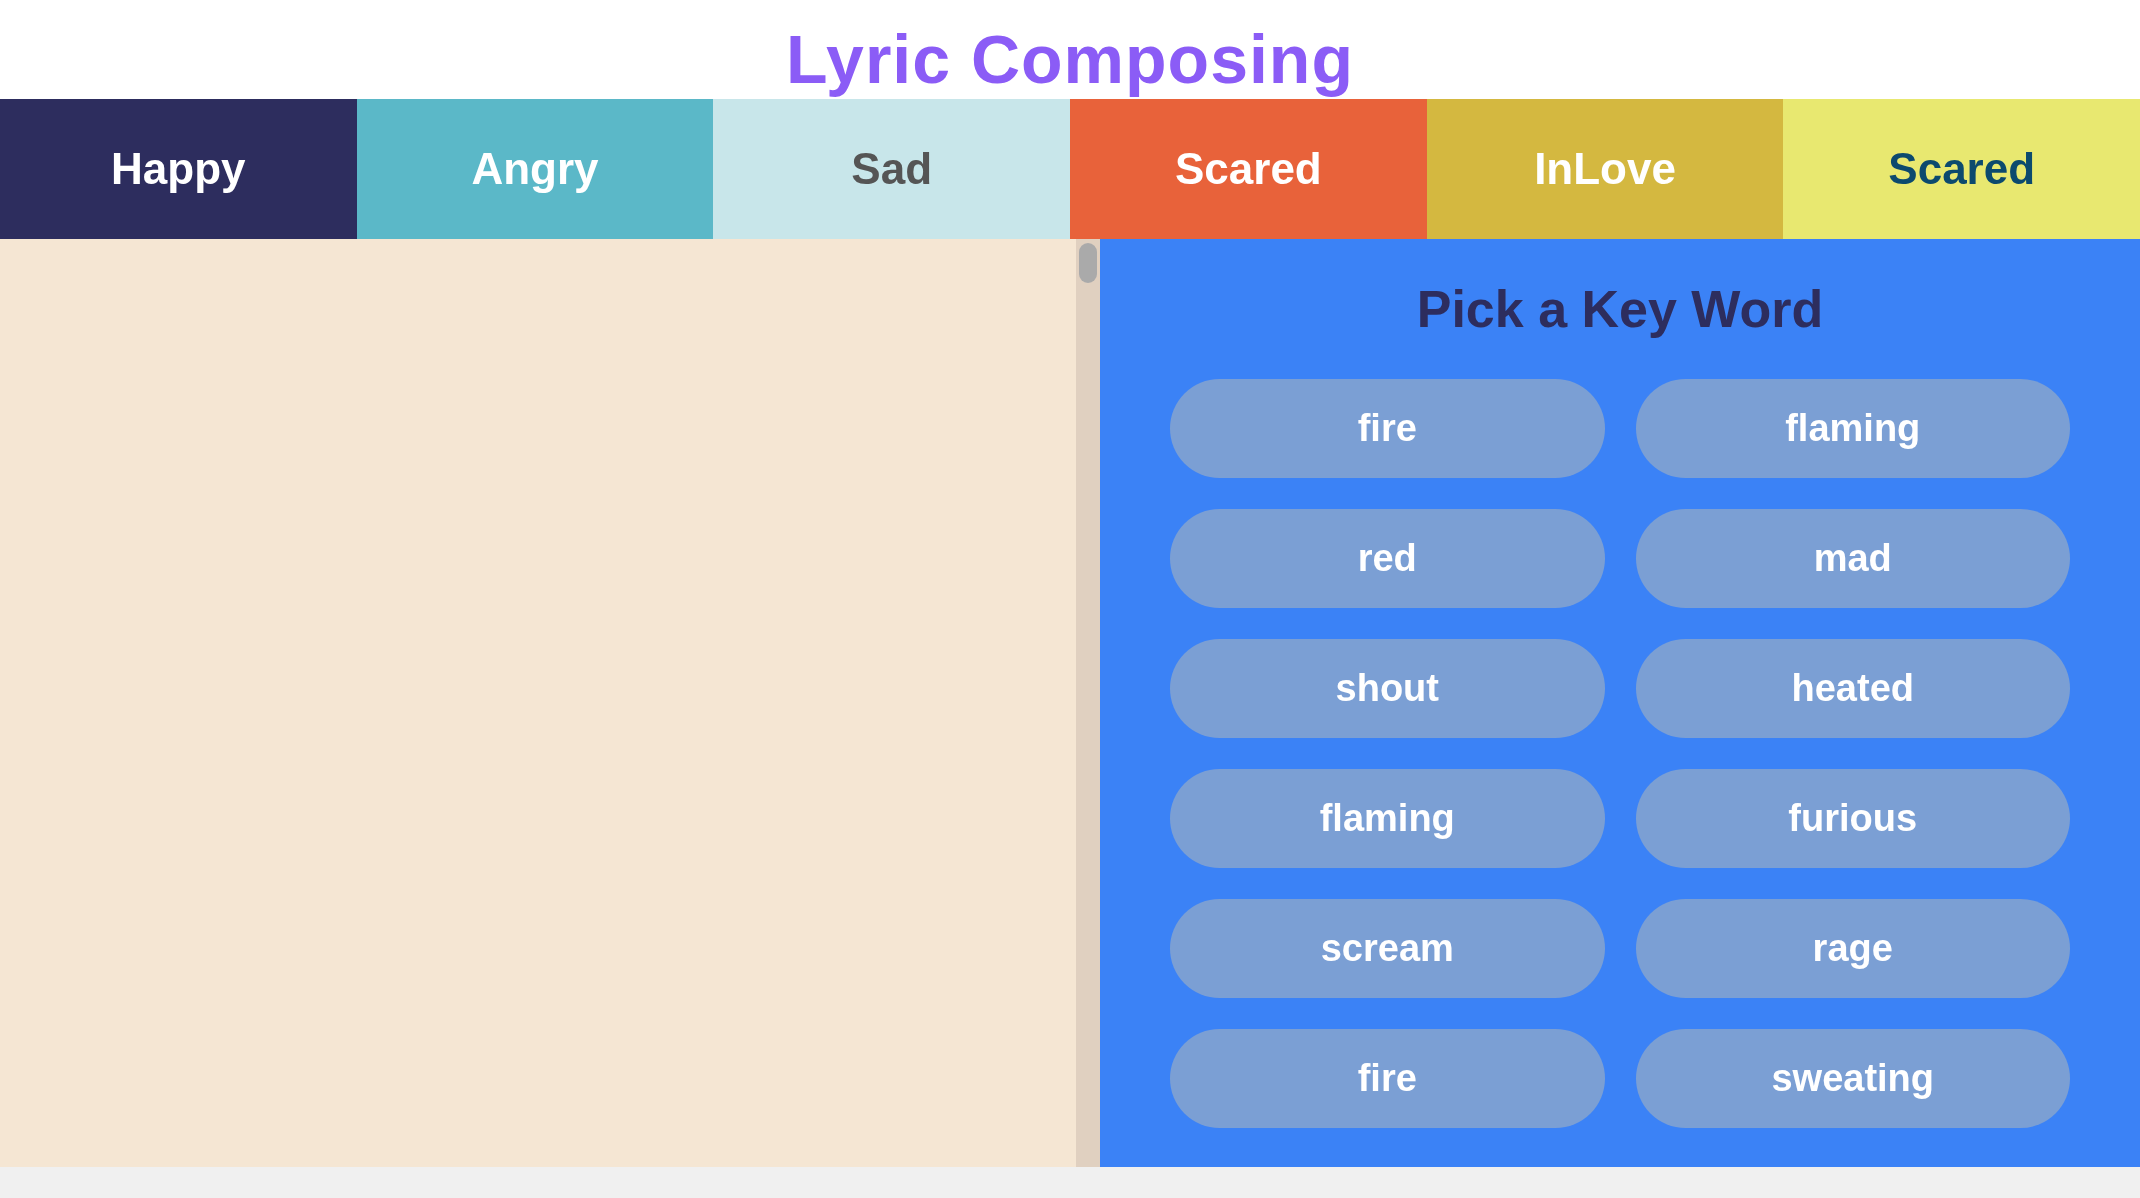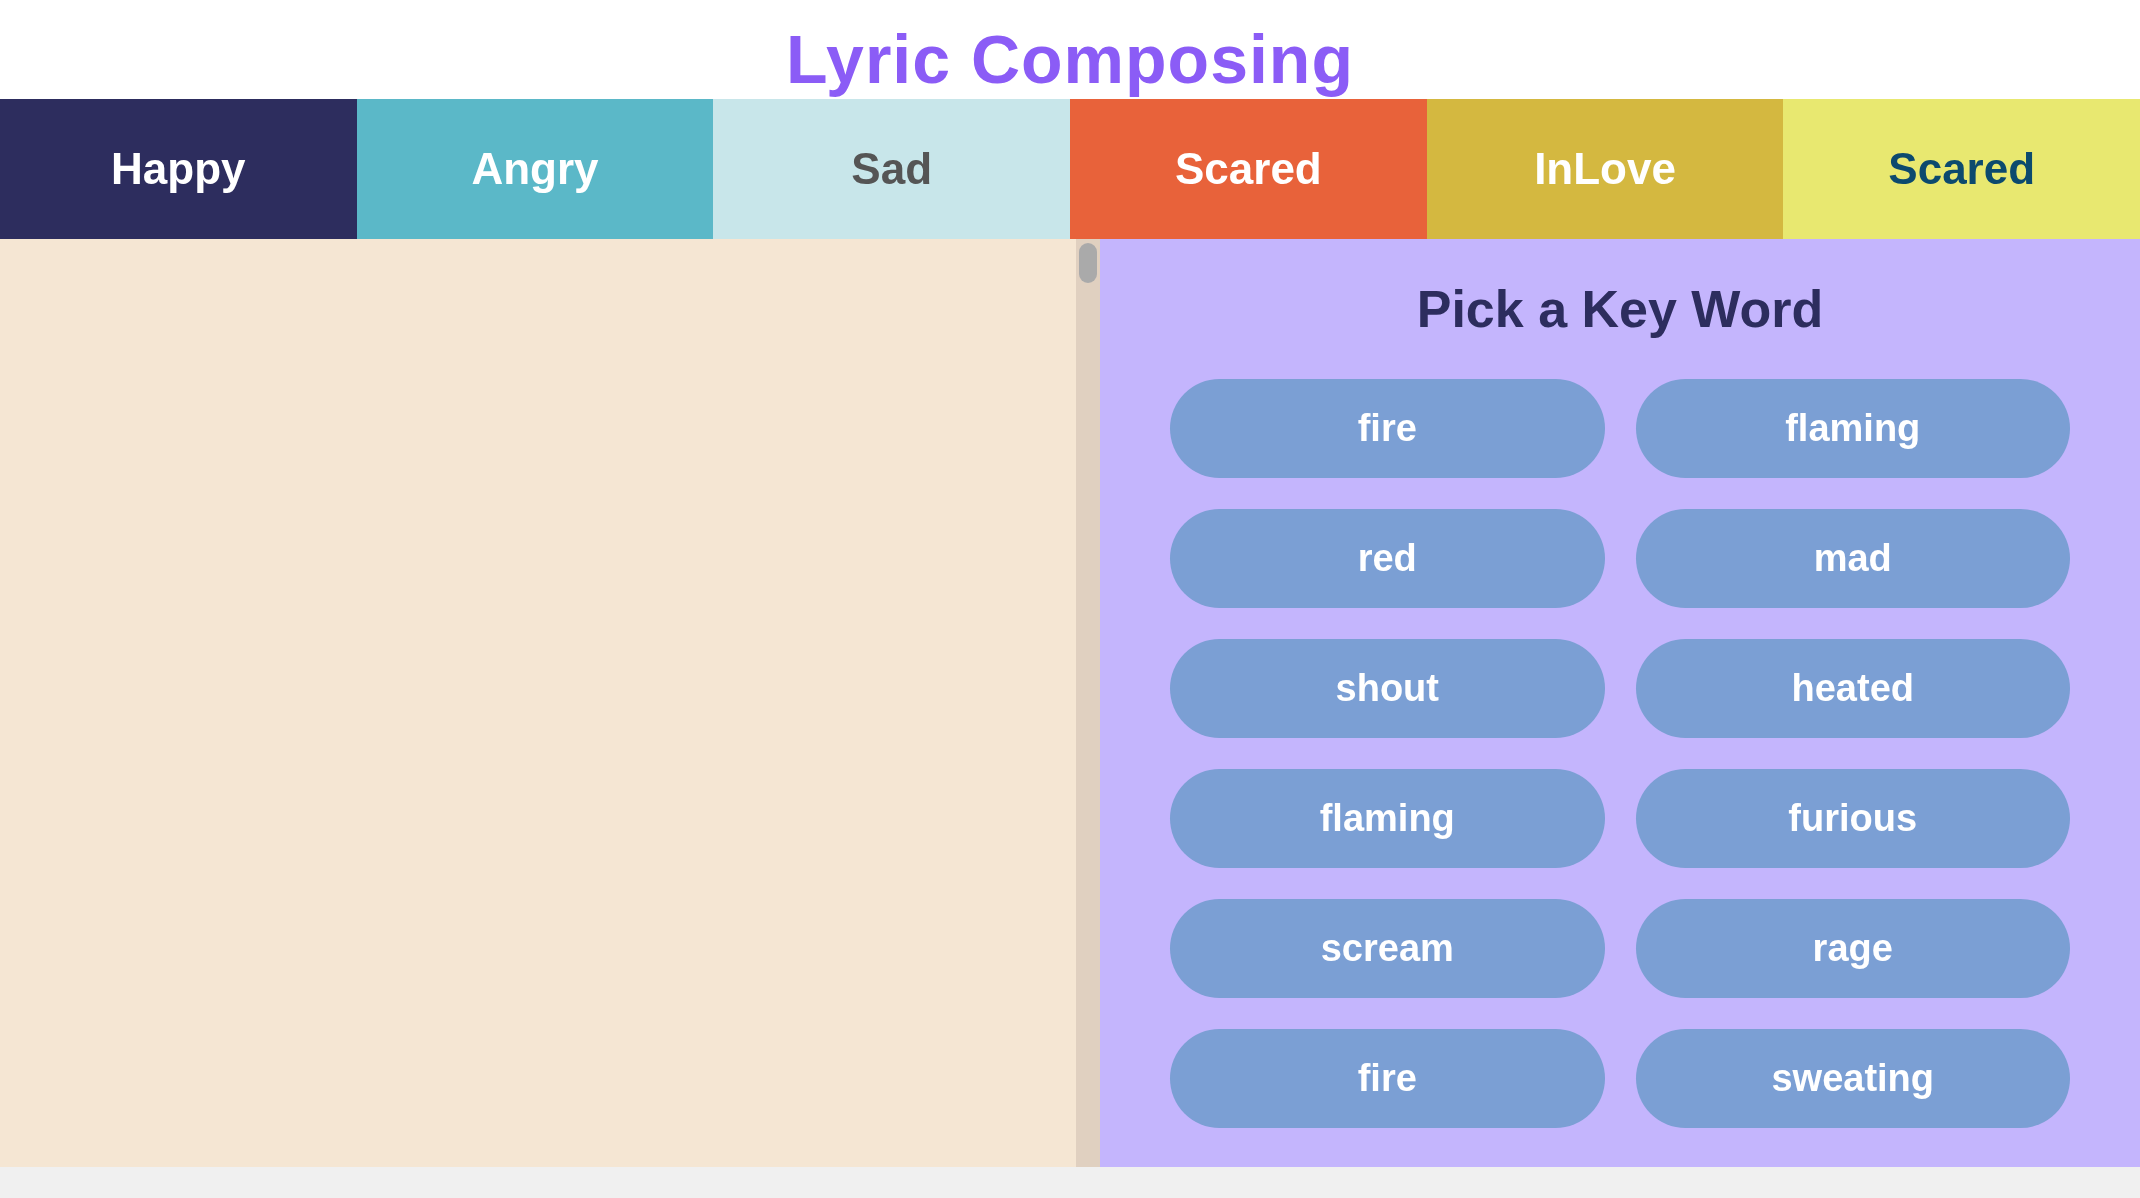--- a/index.html
+++ b/index.html
@@ -97,21 +97,21 @@
     .scrollbar-thumb {
       width: 18px;
       height: 40px;
       background: #aaa;
       border-radius: 9px;
       margin-top: 4px;
     }
 
     .keyword-panel {
       flex: 1;
-      background: #c4b5fd;
+      background: #3b82f6;
       padding: 40px 50px;
       display: flex;
       flex-direction: column;
       align-items: center;
     }
 
     .keyword-title {
       font-size: 52px;
       font-weight: 800;
       color: #2d2d5e;

